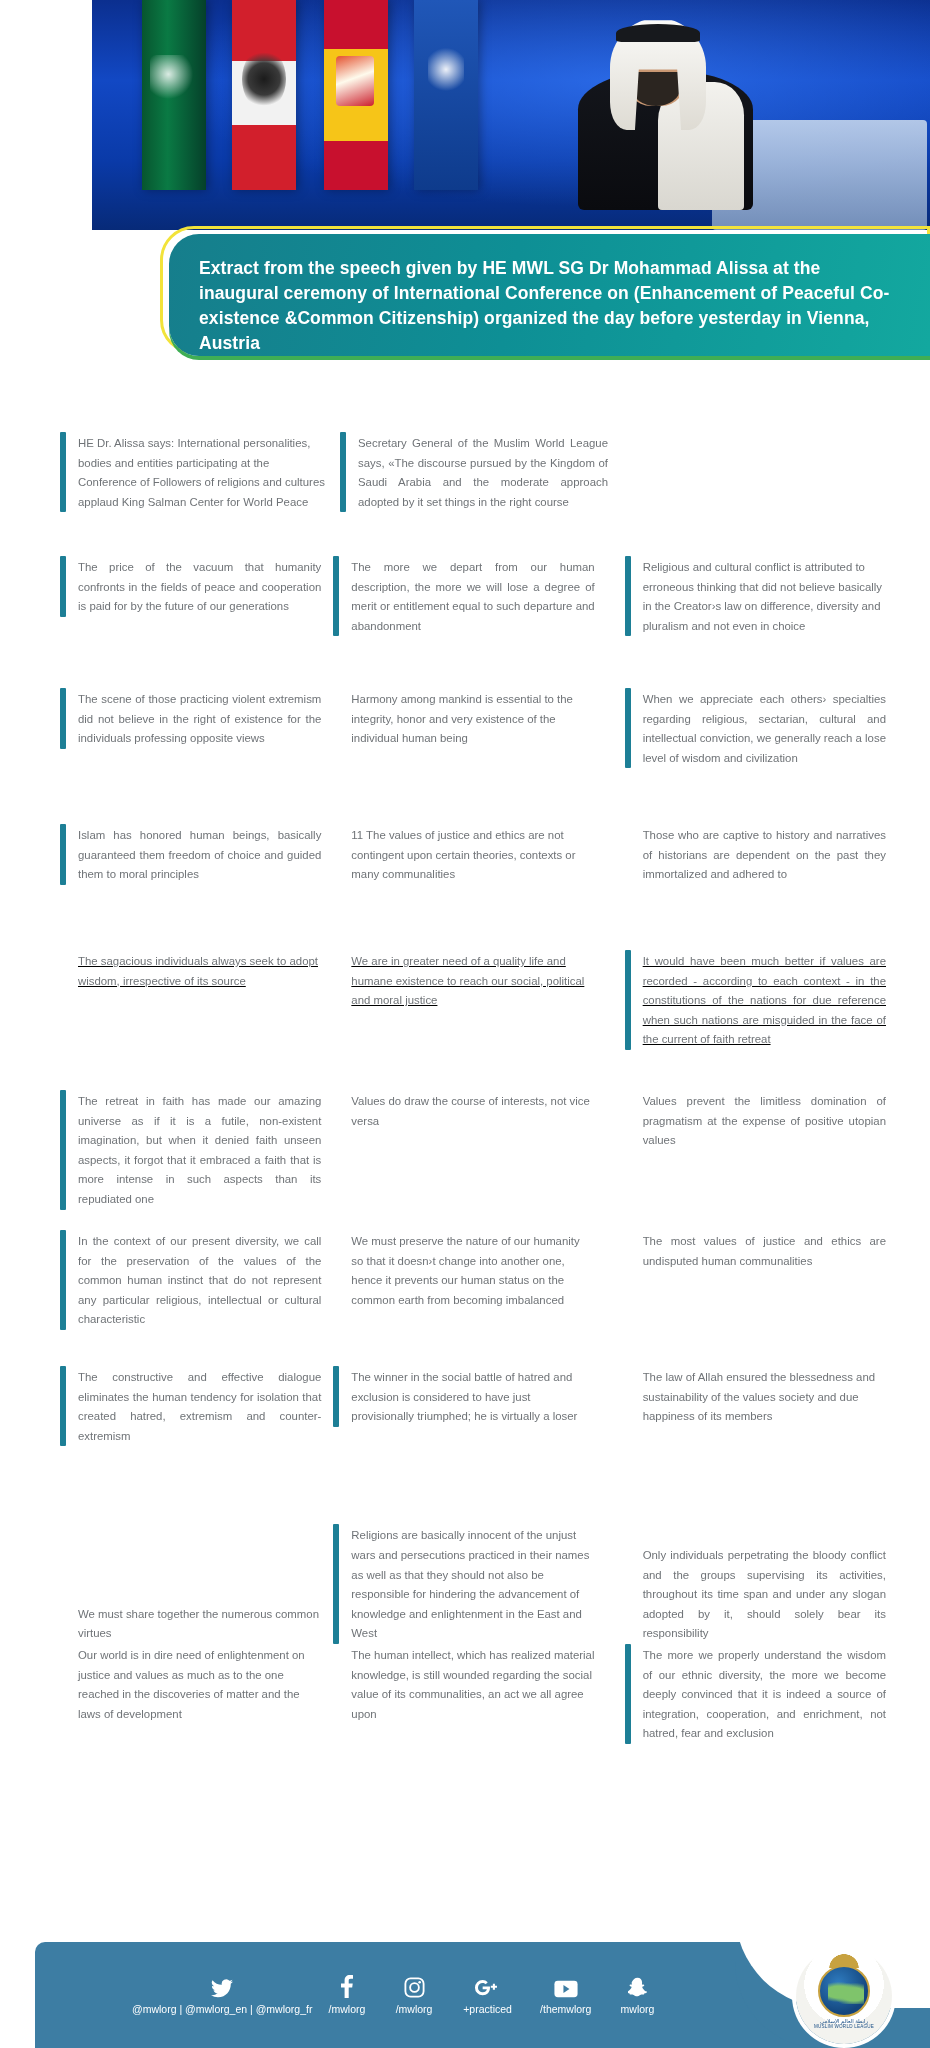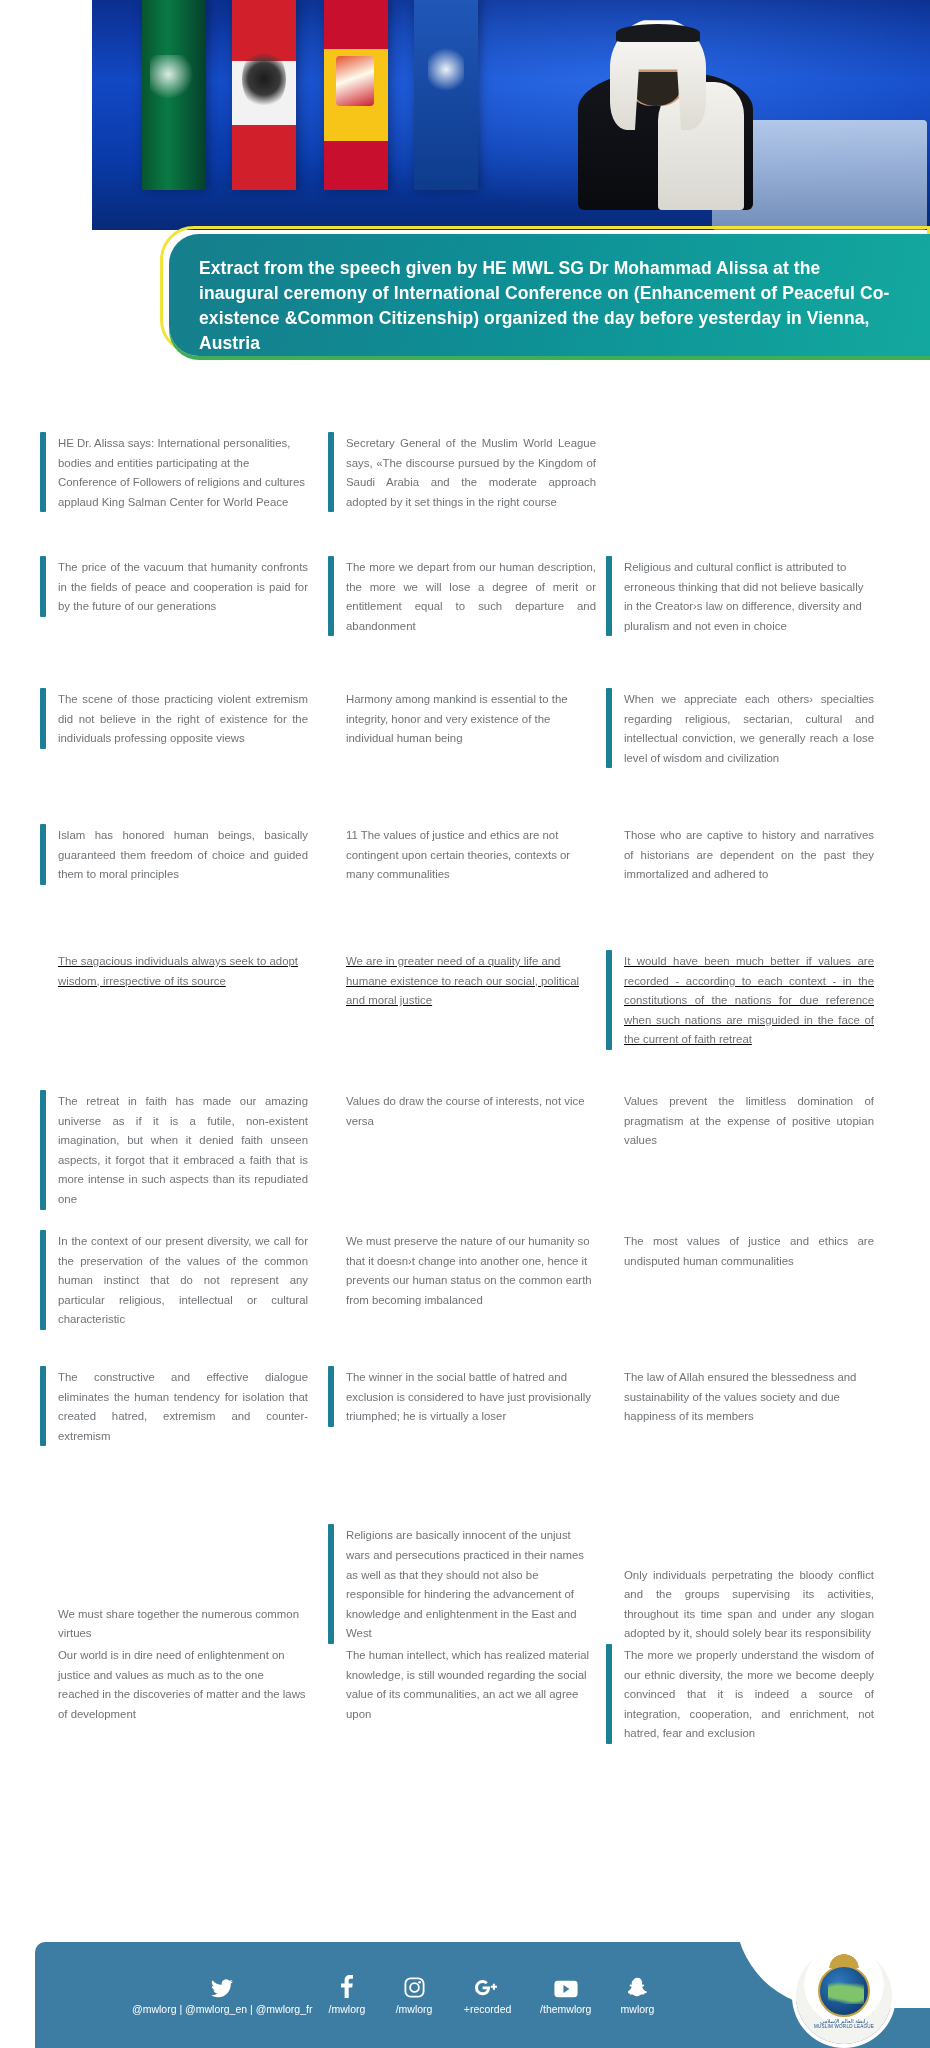--- a/index.html
+++ b/index.html
@@ -90,30 +90,30 @@
   .banner-text{
     color:#ffffff; font-size:17.5px; line-height:1.42; font-weight:bold;
     letter-spacing:.1px;
   }
 
   
   .grid{
     position:absolute; left:40px; top:432px; width:856px;
   }
   .qrow{ display:flex; align-items:flex-start; width:100%; }
-  .qcell{ display:flex; align-items:stretch; width:278px; padding-right:10px; }
+  .qcell{ display:flex; align-items:stretch; width:278px; padding-right:10px;margin-left:20px; }
   .qbar{
     width:6px; flex:0 0 6px; background:#1d7f96; border-radius:1px; margin-right:12px;
   }
   .qtext{
     color:#6f7377; font-size:11.4px; line-height:1.72; padding-top:2px;
     font-family:"Liberation Sans", sans-serif;
   }
   .qtext.jst{ text-align:justify; }
-  .qcell.mid { margin-left:10px; }
+  .qcell.mid { margin-left:2px; }
   .qcell.vc { align-items:center; }
   .qcell.vc .qtext{ align-self:center; }
 
   
   .footer{
     position:absolute; left:35px; bottom:0; width:895px; height:128px;
   }
   .footer-bar{
     position:absolute; left:0; top:22px; width:860px; height:106px;
     background:#3d7da3;
@@ -384,21 +384,21 @@
         <span class="hnd">/mwlorg</span>
       </div>
 
       <div class="soc gp">
         <span class="ico">
           <svg width="28" height="20" viewBox="0 0 34 22">
             <path fill="#fff" d="M10.5 9.3v3.1h5.1c-.2 1.3-1.55 3.9-5.1 3.9A5.7 5.7 0 0 1 4.8 10.6 5.7 5.7 0 0 1 10.5 4.9c1.8 0 3 .77 3.7 1.43l2.5-2.4A9.2 9.2 0 0 0 10.5 1.3 9.3 9.3 0 1 0 10.5 19.9c5.37 0 8.93-3.77 8.93-9.08 0-.61-.07-1.08-.15-1.54H10.5z"></path>
             <path fill="#fff" d="M27.9 8.2h-2.5V5.7h-2.5v2.5h-2.5v2.5h2.5v2.5h2.5v-2.5h2.5z"></path>
           </svg>
         </span>
-        <span class="hnd">+recorded</span>
+        <span class="hnd">+practiced</span>
       </div>
 
       <div class="soc yt">
         <span class="ico">
           <svg width="24" height="18" viewBox="0 0 28 20">
               <rect x="0.5" y="0.5" width="27" height="19" rx="4" ry="4" fill="#fff"></rect>
               <path fill="#3d7da3" d="M11 5.4l7 4.6-7 4.6z"></path>
             </svg>
         </span>
         <span class="hnd">/themwlorg</span>

